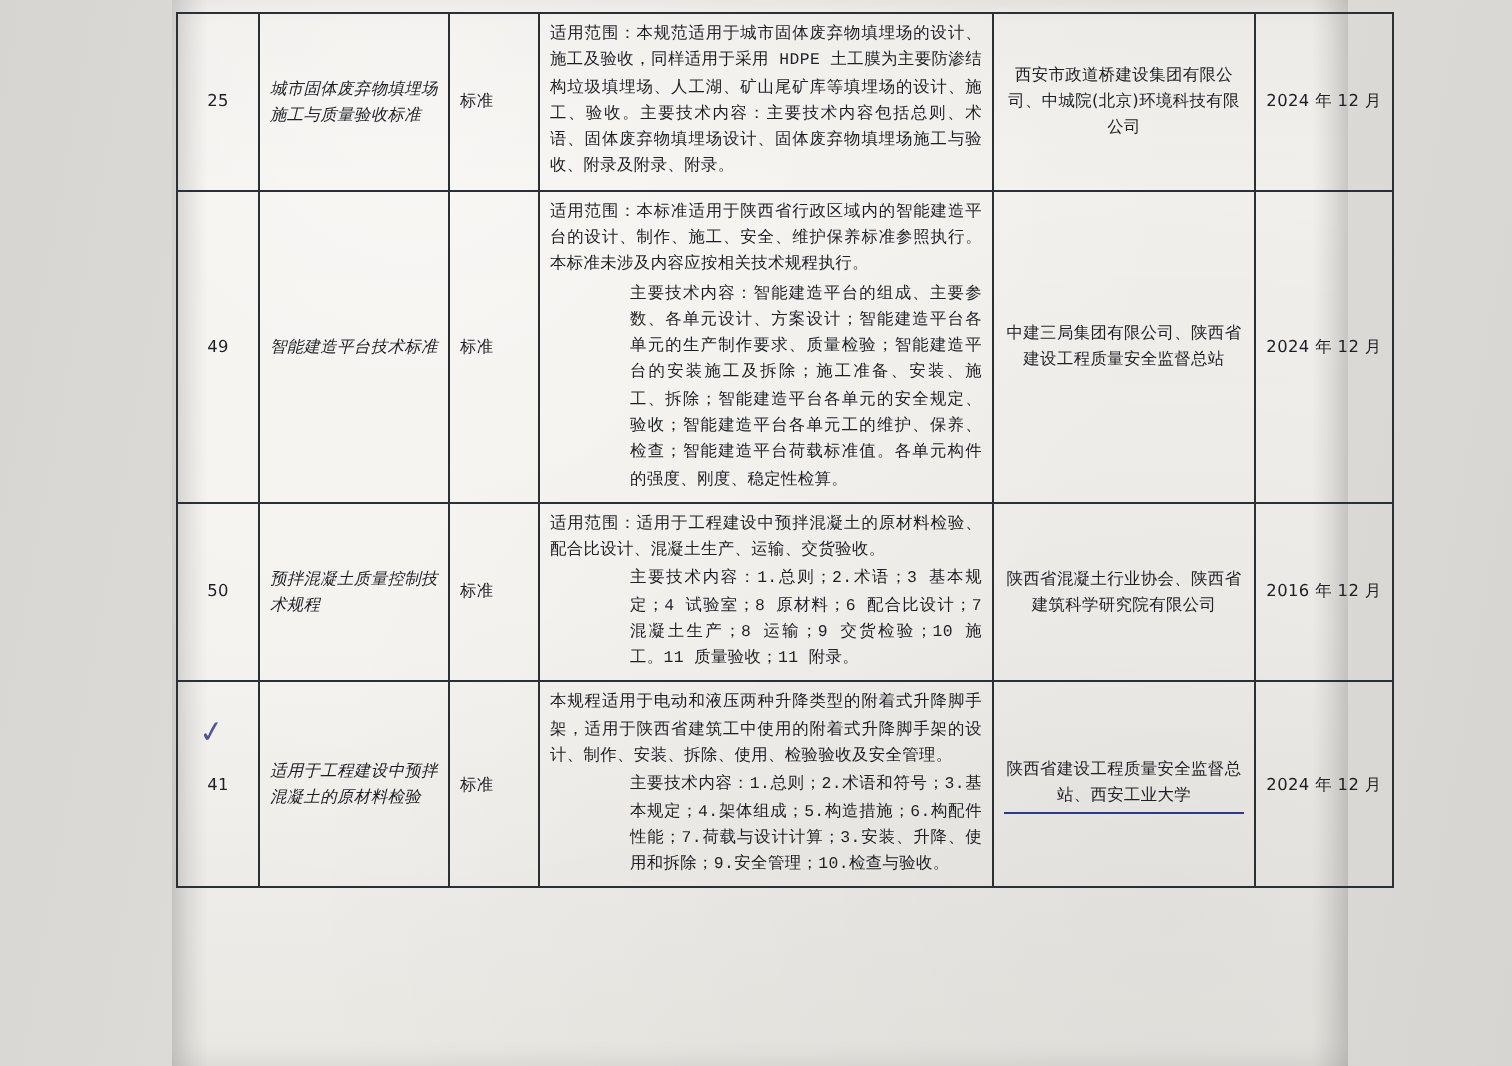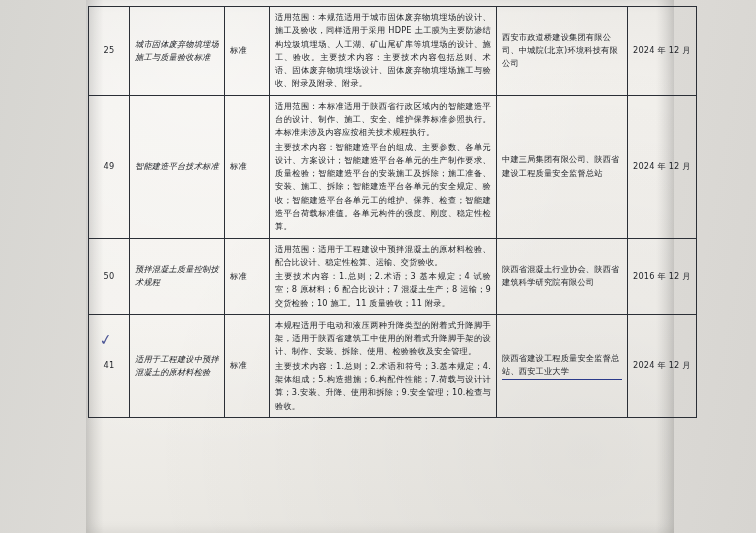--- a/index.html
+++ b/index.html
@@ -74,34 +74,37 @@
     font-size: 8.4px;
   }
   td.c-scope {
     width: 216px;
     text-align: justify;
     font-size: 8.1px;
     line-height: 1.66;
   }
   td.c-org {
     width: 120px;
-    text-align: left;
+    text-align: center;
     font-size: 8.3px;
     line-height: 1.66;
   }
   td.c-date {
     width: 58px;
+    text-align: center;
     font-size: 8.4px;
   }
   .scope-p {
     margin: 0;
     text-indent: 0;
+    font-family: Liberation Mono, monospace;
   }
   .scope-p + .scope-p {
     margin-top: 1px;
+    margin-left: 40px;
   }
   .org-line {
     display: block;
   }
   
   .checkmark {
     position: absolute;
     left: 9px;
     top: 18px;
     width: 16px;
@@ -168,21 +171,21 @@
         <td class="c-date">2024 年 12 月</td>
       </tr>
 
       <tr>
         <td class="c-num">
           <span>50</span>
         </td>
         <td class="c-title">预拌混凝土质量控制技术规程</td>
         <td class="c-type">标准</td>
         <td class="c-scope">
-          <p class="scope-p">适用范围：适用于工程建设中预拌混凝土的原材料检验、配合比设计、稳定性检算、运输、交货验收。</p>
+          <p class="scope-p">适用范围：适用于工程建设中预拌混凝土的原材料检验、配合比设计、混凝土生产、运输、交货验收。</p>
           <p class="scope-p">主要技术内容：1.总则；2.术语；3 基本规定；4 试验室；8 原材料；6 配合比设计；7 混凝土生产；8 运输；9 交货检验；10 施工。11 质量验收；11 附录。</p>
         </td>
         <td class="c-org">
           <span class="org-line">陕西省混凝土行业协会、陕西省建筑科学研究院有限公司</span>
         </td>
         <td class="c-date">2016 年 12 月</td>
       </tr>
 
       <tr>
         <td class="c-num">

